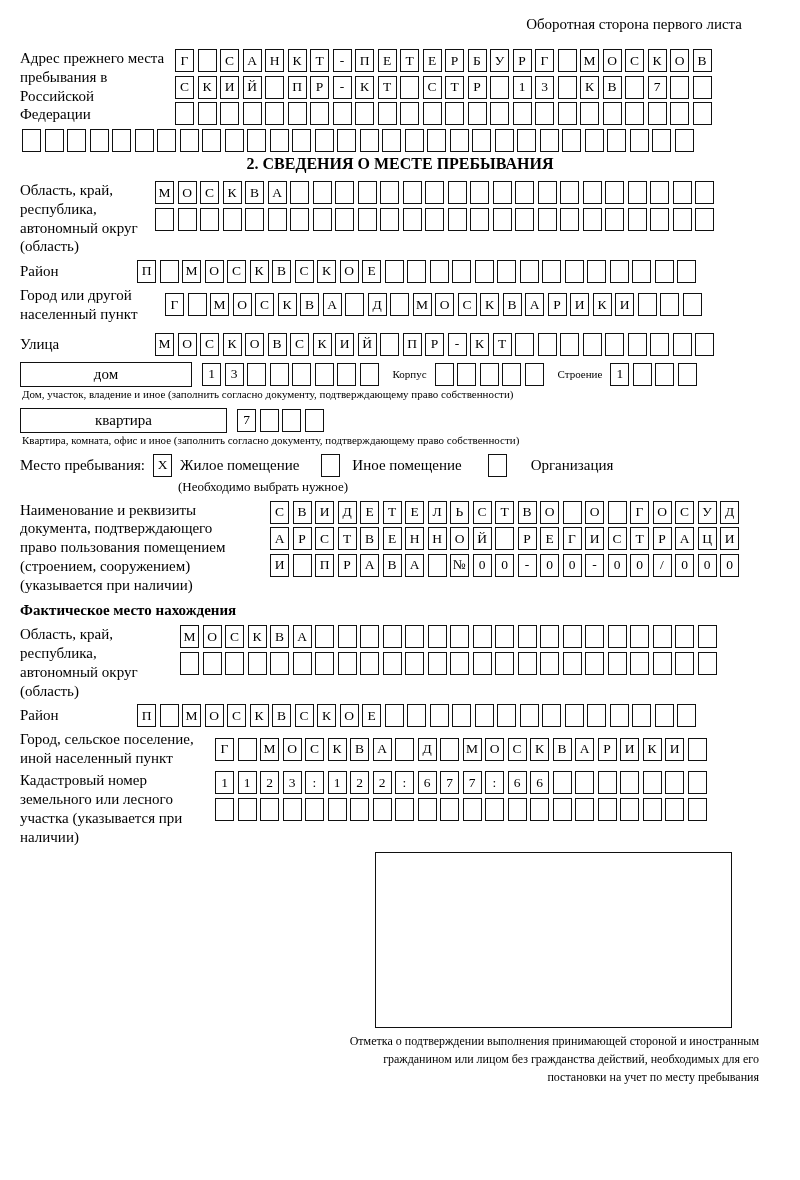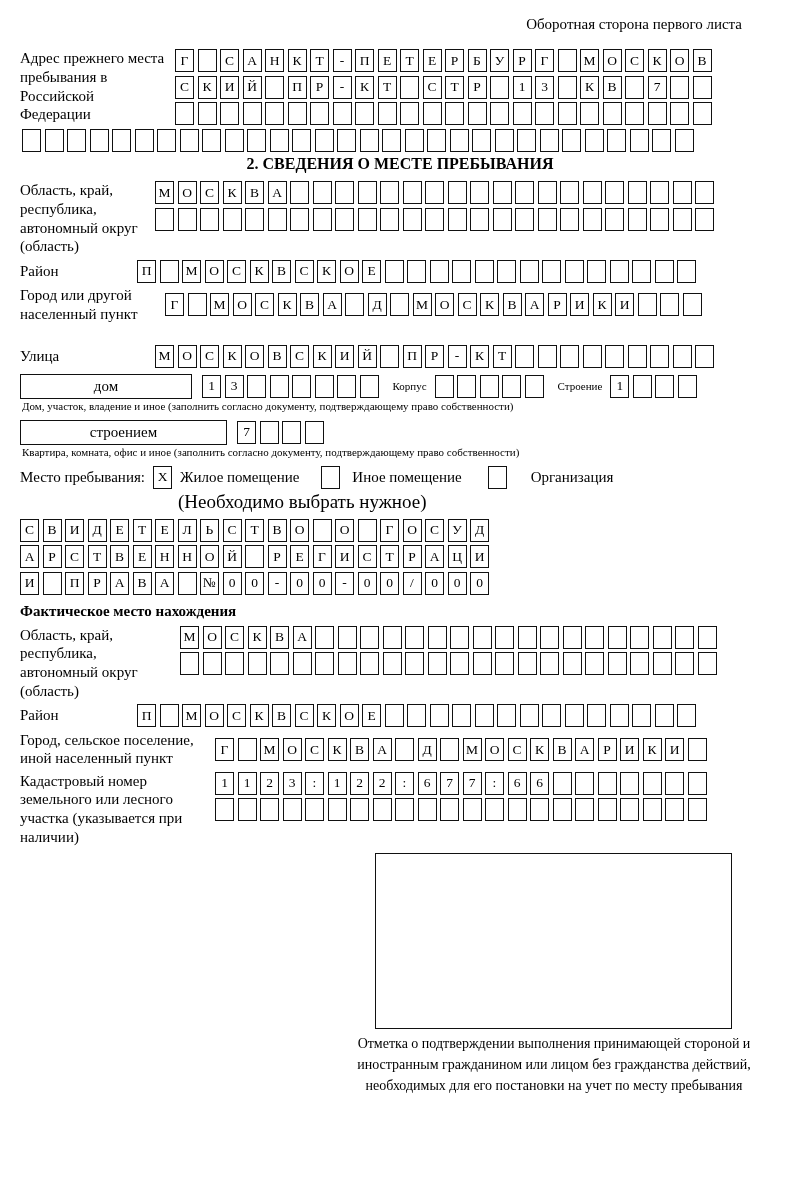--- a/index.html
+++ b/index.html
@@ -24,24 +24,24 @@
     border:1.5px solid #111;height:23px;display:inline-flex;
     align-items:center;justify-content:center;font-size:15px;flex-shrink:0;
   }
   .note{font-size:13.2px;text-align:center;margin:1px 0 8px 0;}
   .note-left{font-size:11px;margin:1px 0 8px 2px;}
   .sect-title{font-weight:bold;font-size:16px;text-align:center;margin:2px 0 8px 0;}
   .sub-title{font-weight:bold;font-size:15px;text-align:left;margin:8px 0 6px 0;}
   .centered-note{font-size:13.5px;text-align:center;line-height:1.5;margin-bottom:4px;}
   .inline-gap{margin:0 8px 0 14px;font-size:11px;}
   .stay-row{display:flex;align-items:center;font-size:15px;margin:4px 0 2px 0;}
-  .stay-note{font-size:19px;margin:0 0 6px 158px;}
+  .stay-note{font-size:13px;margin:0 0 6px 158px;}
   .stamp-wrap{margin-left:355px;width:357px;}
   .stamp-box{width:357px;height:176px;border:1.6px solid #111;box-sizing:border-box;margin-bottom:4px;}
-  .stamp-caption{width:410px;margin-left:-26px;text-align:center;font-size:14px;line-height:1.5;}
+  .stamp-caption{width:410px;margin-left:-26px;text-align:right;font-size:12px;line-height:1.5;}
   .mb0{margin-bottom:0;}
 </style>
 </head>
 <body>
 
 <div class="page">
 
   <div class="hdr">Оборотная сторона первого листа</div>
 
   <div class="frow">
@@ -276,21 +276,21 @@
         <span class="cell">Р</span>
         <span class="cell">И</span>
         <span class="cell">К</span>
         <span class="cell">И</span>
         <span class="cell"></span>
         <span class="cell"></span>
         <span class="cell"></span>
       </div>
   </div>
 
-  <div class="frow center" style="margin-top:21px;font-family:Liberation Serif, serif;">
+  <div class="frow center" style="margin-top:9px;font-family:Liberation Serif, serif;">
     <div class="flabel" style="width:135px;">Улица</div>
     <div class="cells mb0">
         <span class="cell">М</span>
         <span class="cell">О</span>
         <span class="cell">С</span>
         <span class="cell">К</span>
         <span class="cell">О</span>
         <span class="cell">В</span>
         <span class="cell">С</span>
         <span class="cell">К</span>
@@ -338,21 +338,21 @@
     <div class="cells mb0">
         <span class="cell">1</span>
         <span class="cell"></span>
         <span class="cell"></span>
         <span class="cell"></span>
       </div>
   </div>
   <div class="note-left">Дом, участок, владение и иное (заполнить согласно документу, подтверждающему право собственности)</div>
 
   <div class="frow center">
-    <div class="wbox" style="width:205px;">строением</div>
+    <div class="wbox" style="width:205px;">квартира</div>
     <div class="cells mb0" style="margin-left:10px;">
         <span class="cell">7</span>
         <span class="cell"></span>
         <span class="cell"></span>
         <span class="cell"></span>
       </div>
   </div>
   <div class="note-left">Квартира, комната, офис и иное (заполнить согласно документу, подтверждающему право собственности)</div>
 
   <div class="stay-row">
@@ -360,20 +360,21 @@
     <span class="cell" style="margin:0 8px 0 8px;">X</span>
     <span>Жилое помещение</span>
     <span class="cell" style="margin:0 12px 0 22px;"></span>
     <span>Иное помещение</span>
     <span class="cell" style="margin:0 24px 0 26px;"></span>
     <span>Организация</span>
   </div>
   <div class="stay-note">(Необходимо выбрать нужное)</div>
 
   <div class="frow">
+    <div class="flabel" style="width:250px;padding-right:20px;">Наименование и реквизиты документа, подтверждающего право пользования помещением (строением, сооружением) (указывается при наличии)</div>
     <div class="rows">
       <div class="cells">
           <span class="cell">С</span>
           <span class="cell">В</span>
           <span class="cell">И</span>
           <span class="cell">Д</span>
           <span class="cell">Е</span>
           <span class="cell">Т</span>
           <span class="cell">Е</span>
           <span class="cell">Л</span>

